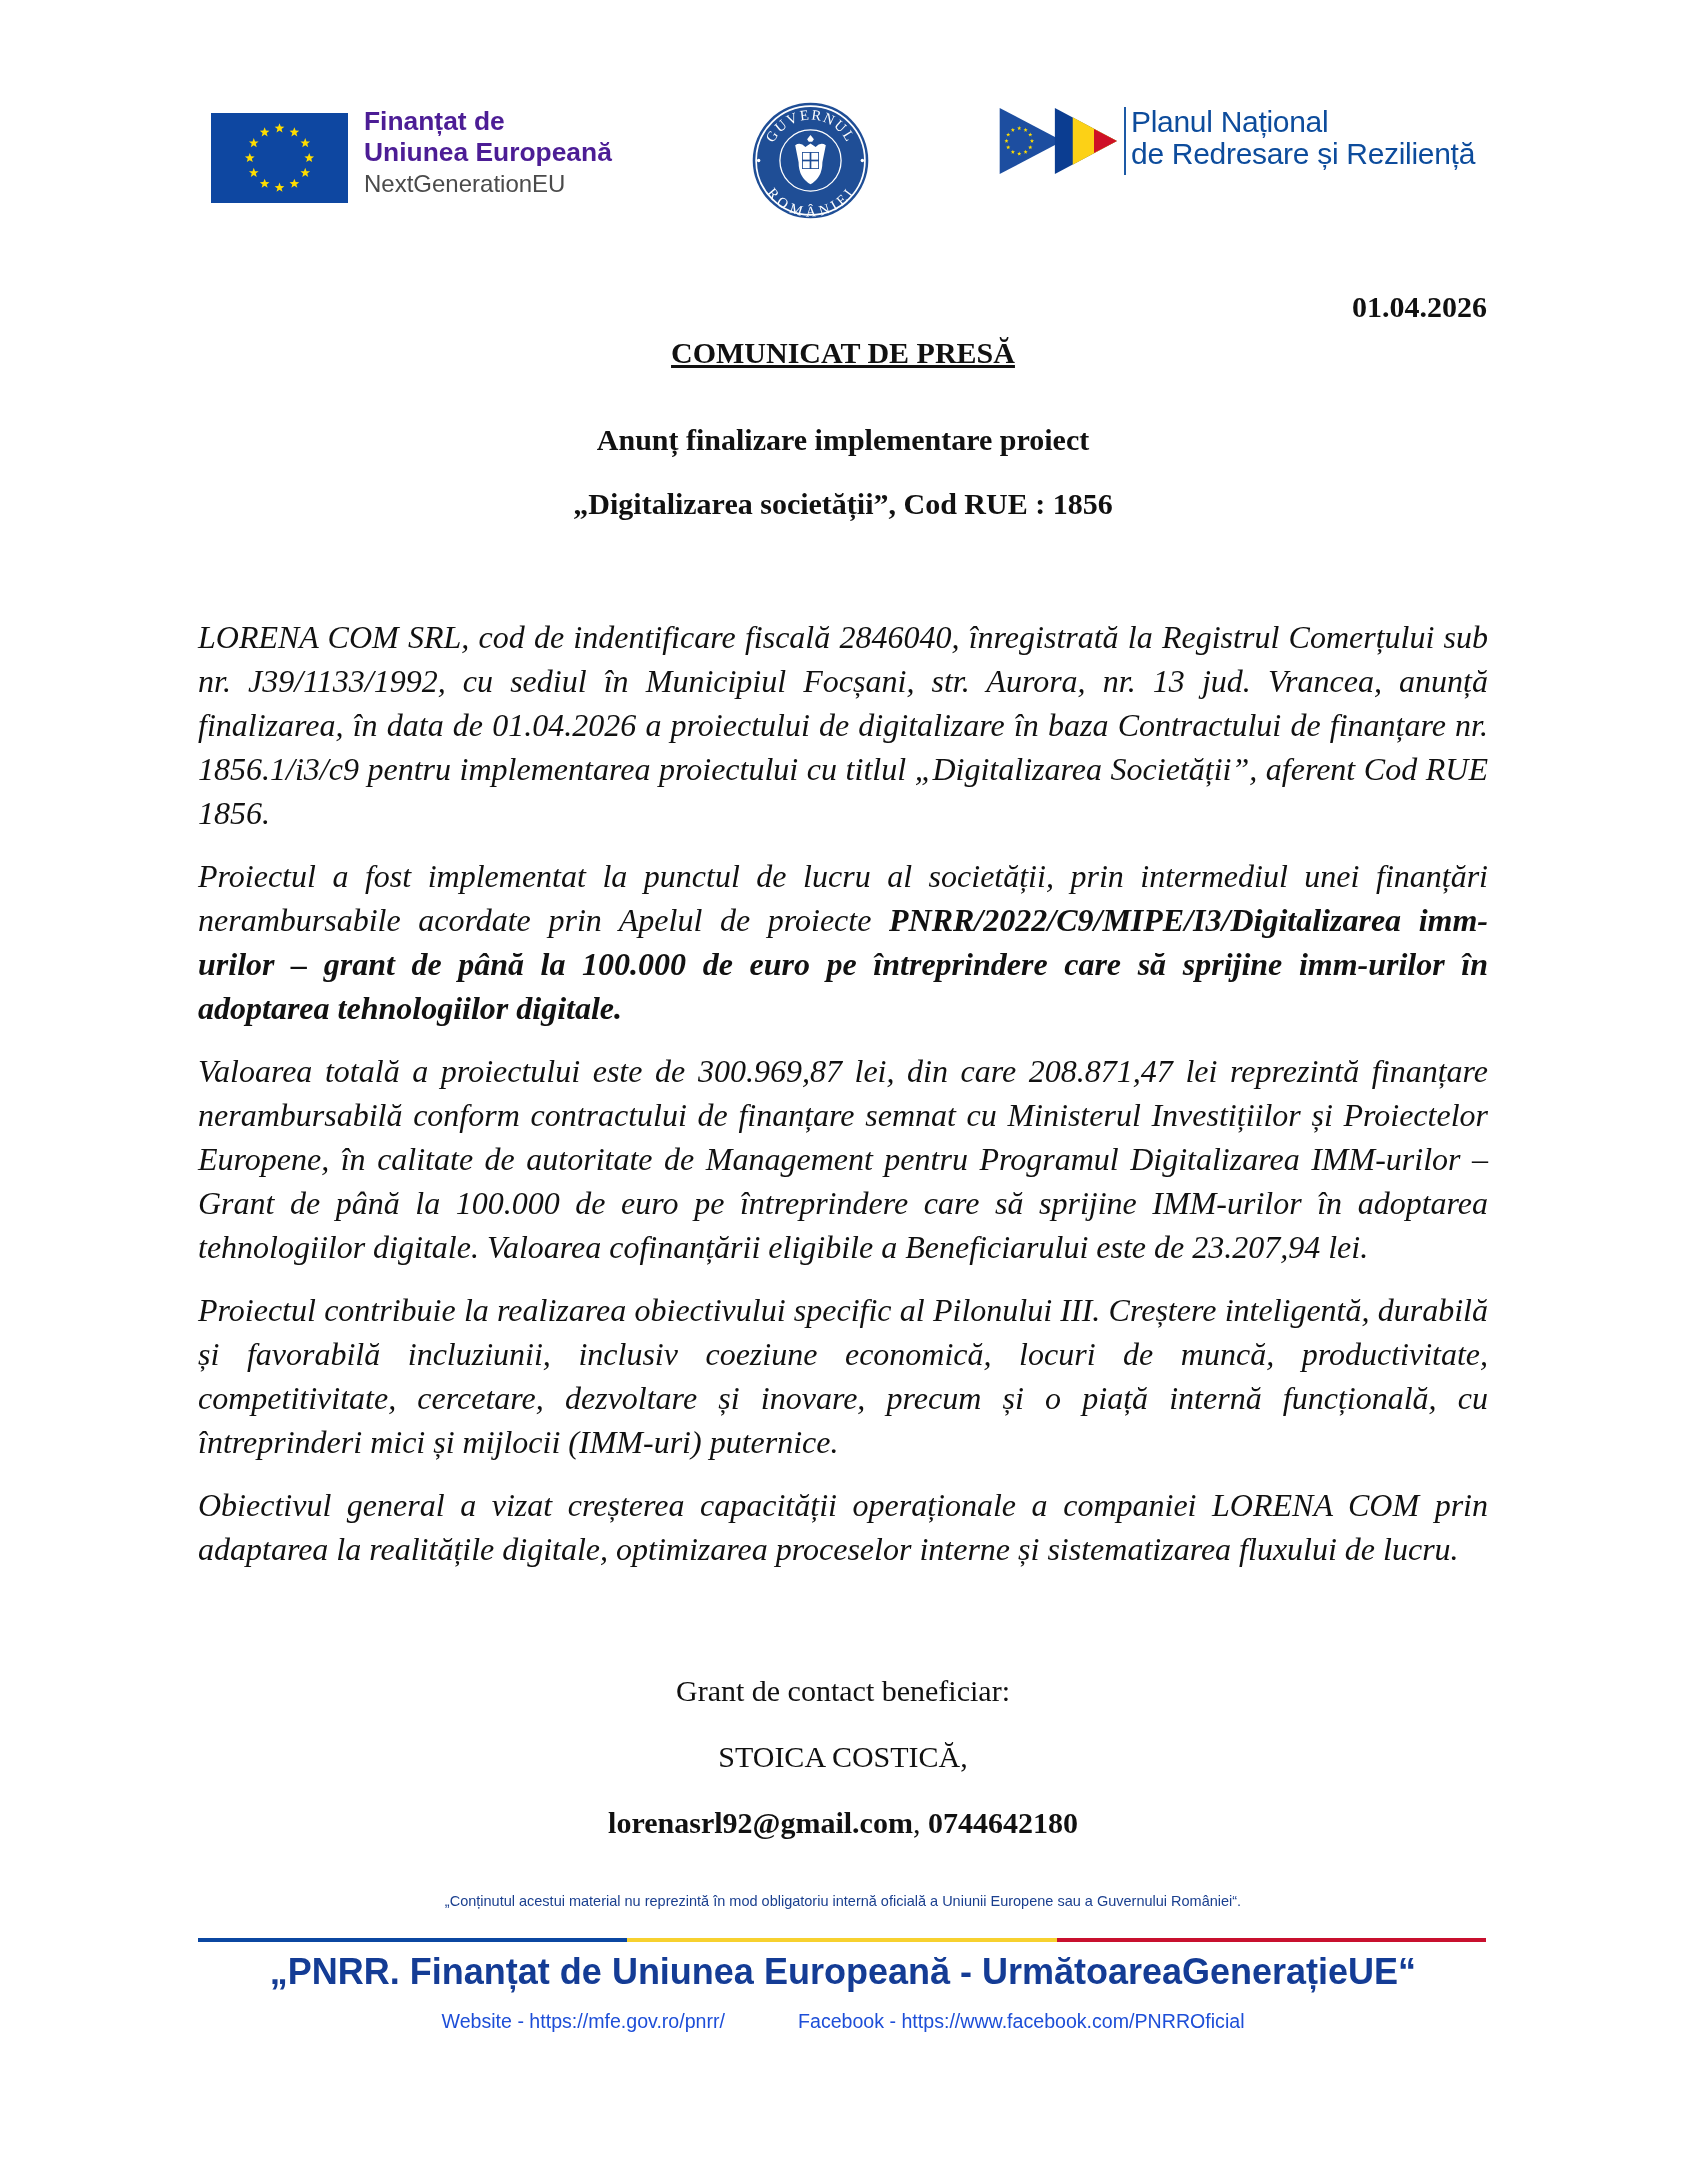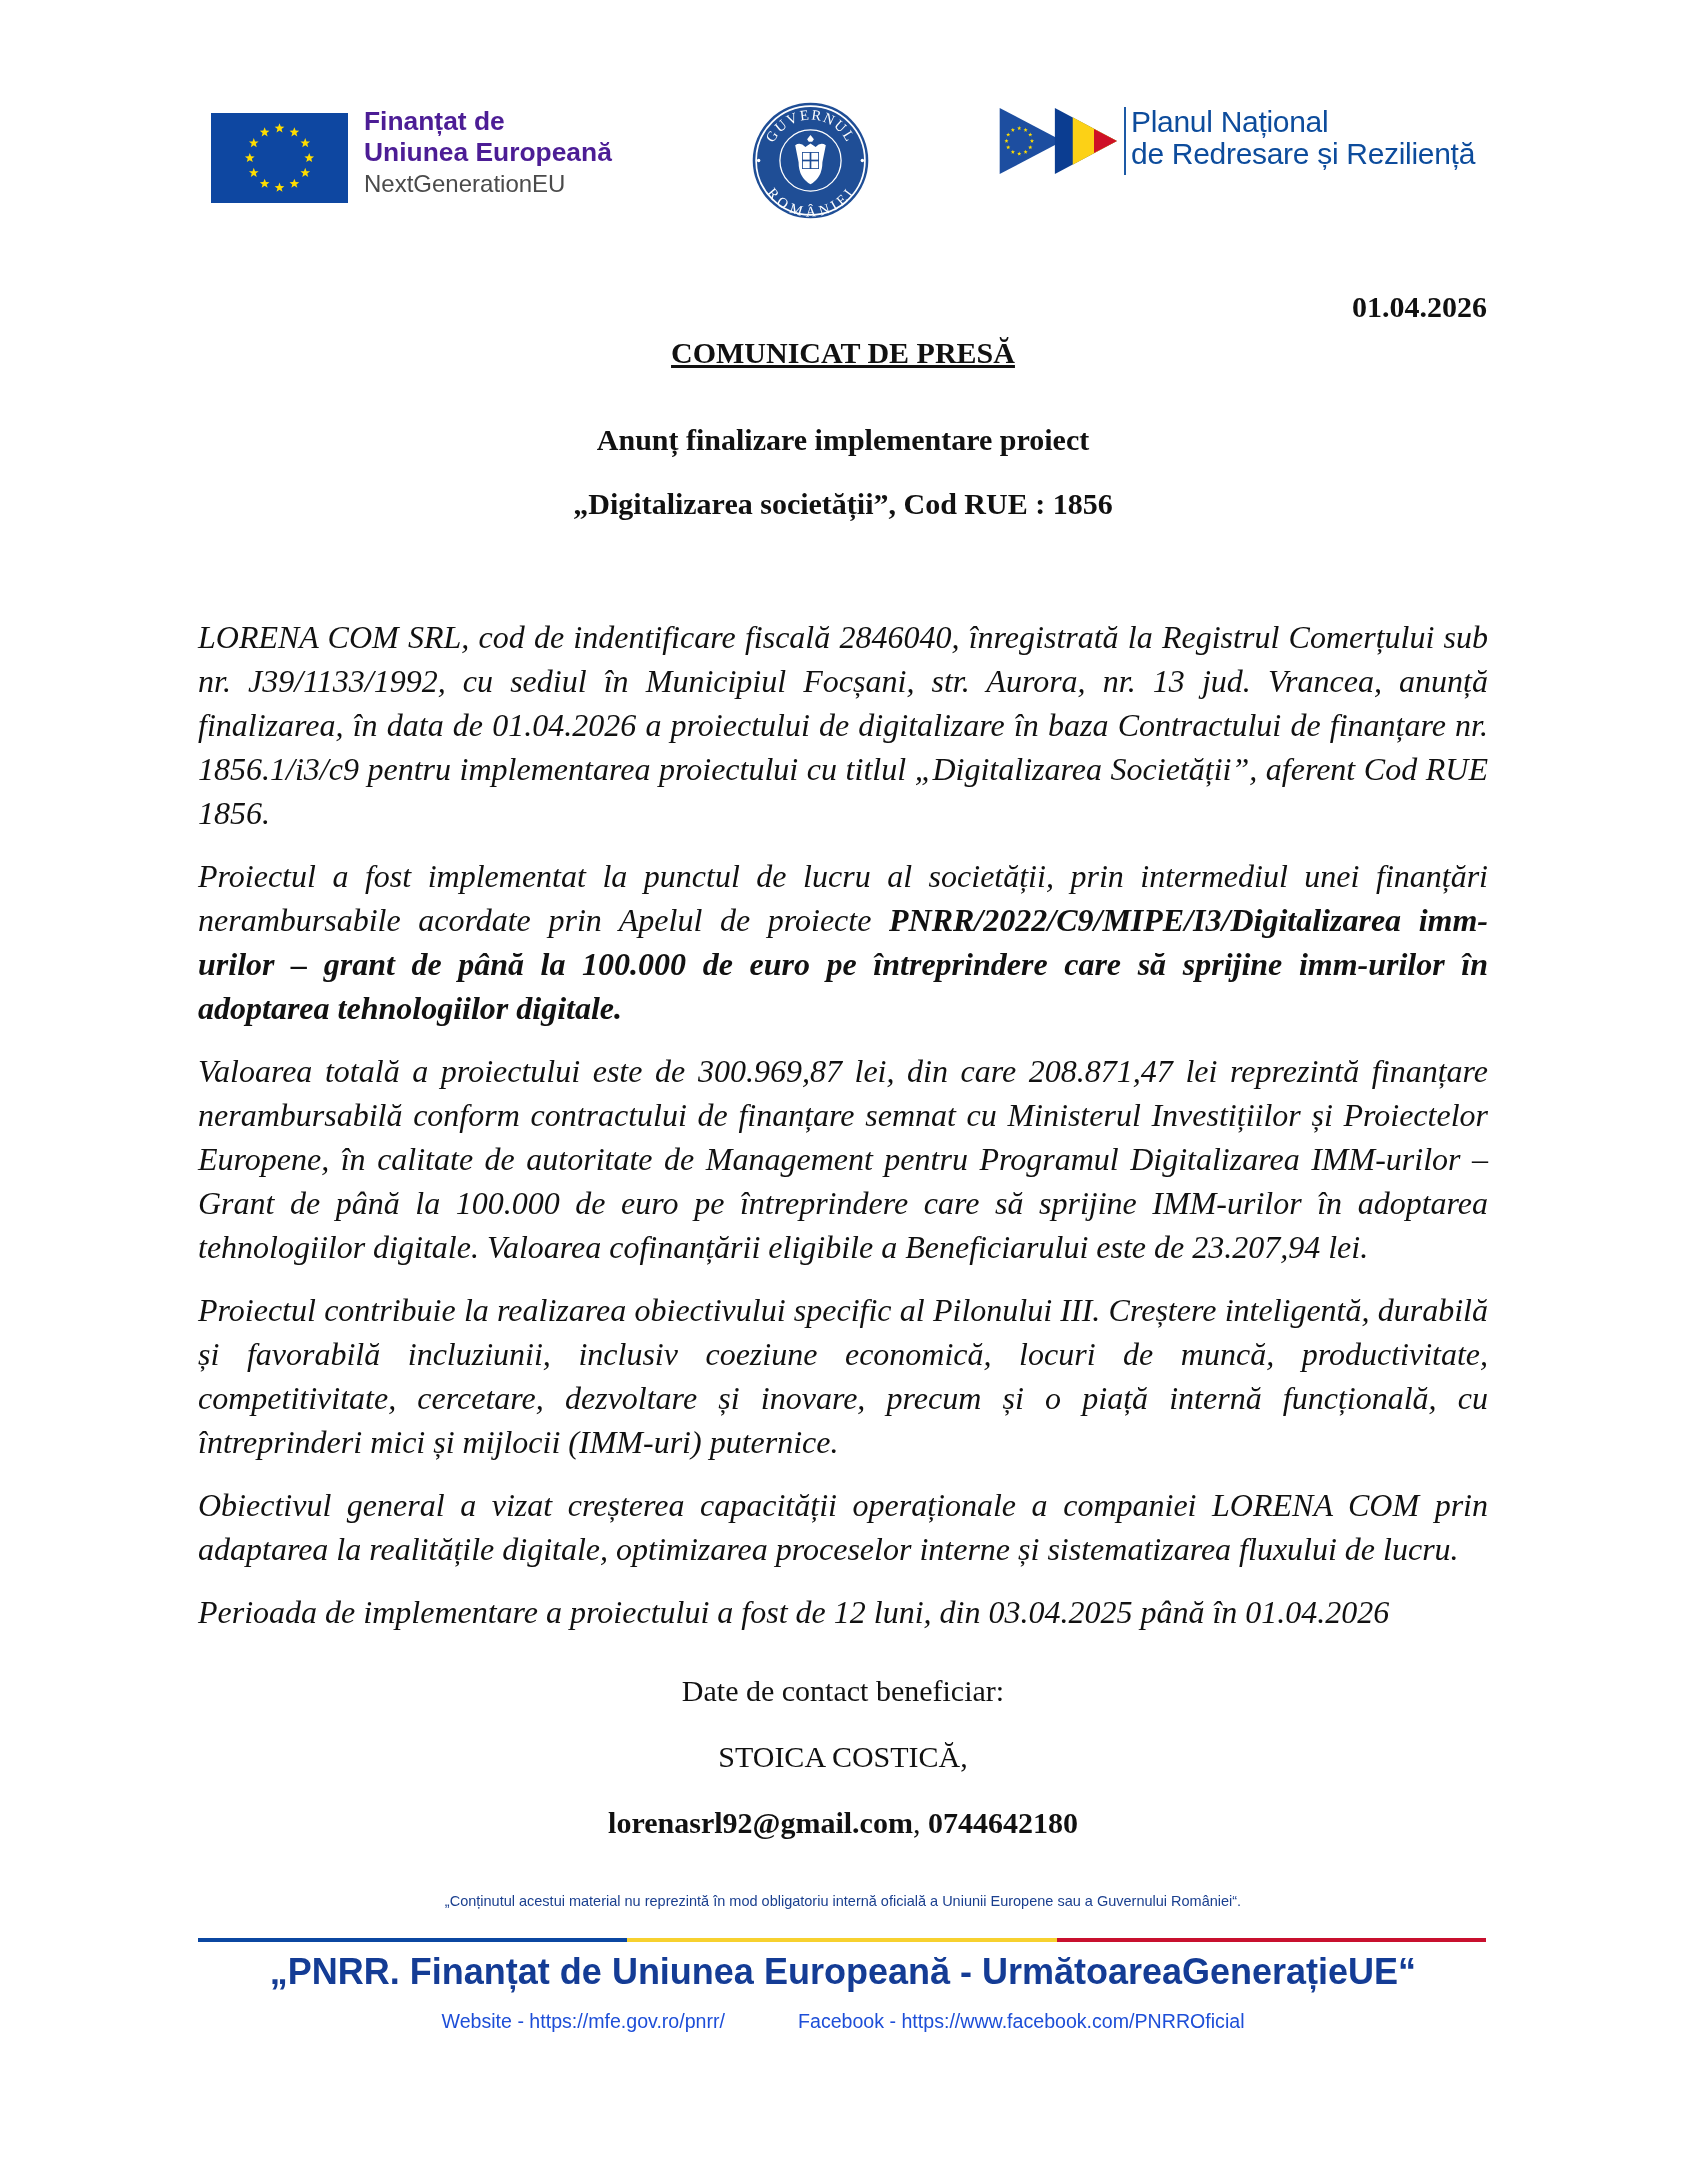--- a/index.html
+++ b/index.html
@@ -130,24 +130,23 @@
 <div class="center-line h-title">COMUNICAT DE PRESĂ</div>
 <div class="center-line h-sub">Anunț finalizare implementare proiect</div>
 <div class="center-line h-project">„Digitalizarea societății”, Cod RUE : 1856</div>
 
 <div class="body">
   <p>LORENA COM SRL, cod de indentificare fiscală 2846040, înregistrată la Registrul Comerțului sub nr. J39/1133/1992, cu sediul în Municipiul Focșani, str. Aurora, nr. 13 jud. Vrancea, anunță finalizarea, în data de 01.04.2026 a proiectului de digitalizare în baza Contractului de finanțare nr. 1856.1/i3/c9 pentru implementarea proiectului cu titlul „Digitalizarea Societății”, aferent Cod RUE 1856.</p>
   <p><span>Proiectul a fost implementat la punctul de lucru al societății, prin intermediul unei finanțări nerambursabile acordate prin Apelul de proiecte </span><b>PNRR/2022/C9/MIPE/I3/Digitalizarea imm-urilor – grant de până la 100.000 de euro pe întreprindere care să sprijine imm-urilor în adoptarea tehnologiilor digitale.</b></p>
   <p>Valoarea totală a proiectului este de 300.969,87 lei, din care 208.871,47 lei reprezintă finanțare nerambursabilă conform contractului de finanțare semnat cu Ministerul Investițiilor și Proiectelor Europene, în calitate de autoritate de Management pentru Programul Digitalizarea IMM-urilor – Grant de până la 100.000 de euro pe întreprindere care să sprijine IMM-urilor în adoptarea tehnologiilor digitale. Valoarea cofinanțării eligibile a Beneficiarului este de 23.207,94 lei.</p>
   <p>Proiectul contribuie la realizarea obiectivului specific al Pilonului III. Creștere inteligentă, durabilă și favorabilă incluziunii, inclusiv coeziune economică, locuri de muncă, productivitate, competitivitate, cercetare, dezvoltare și inovare, precum și o piață internă funcțională, cu întreprinderi mici și mijlocii (IMM-uri) puternice.</p>
   <p>Obiectivul general a vizat creșterea capacității operaționale a companiei LORENA COM prin adaptarea la realitățile digitale, optimizarea proceselor interne și sistematizarea fluxului de lucru.</p>
-  <p>Perioada de implementare a proiectului a fost de 12 luni, din 03.04.2025 până în 01.04.2026</p>
 </div>
 
-<div class="contact contact-label">Date de contact beneficiar:</div>
+<div class="contact contact-label">Grant de contact beneficiar:</div>
 <div class="contact contact-name">STOICA COSTICĂ,</div>
 <div class="contact contact-details"><span>lorenasrl92@gmail.com</span><span style="font-weight:normal">, </span><span>0744642180</span></div>
 
 <div class="disclaimer">„Conținutul acestui material nu reprezintă în mod obligatoriu internă oficială a Uniunii Europene sau a Guvernului României“.</div>
 <div class="tricolor">
   <span style="background:#0b47a1"></span>
   <span style="background:#f7d12f"></span>
   <span style="background:#c8102e"></span>
 </div>
 <div class="slogan">„PNRR. Finanțat de Uniunea Europeană - UrmătoareaGenerațieUE“</div>

